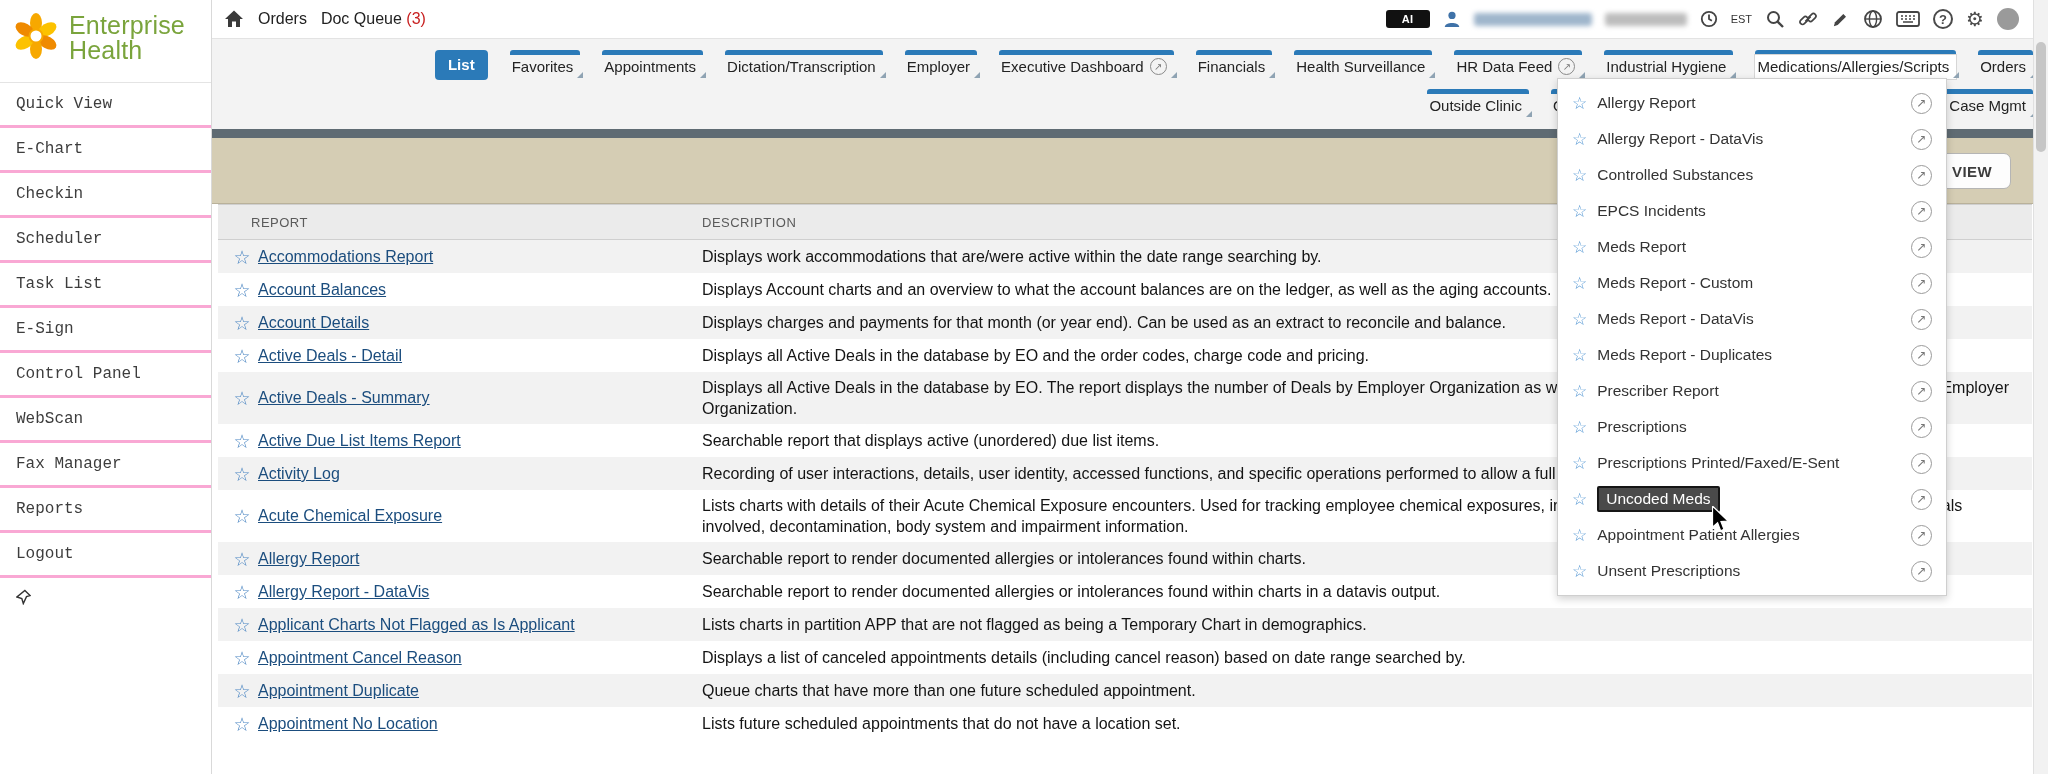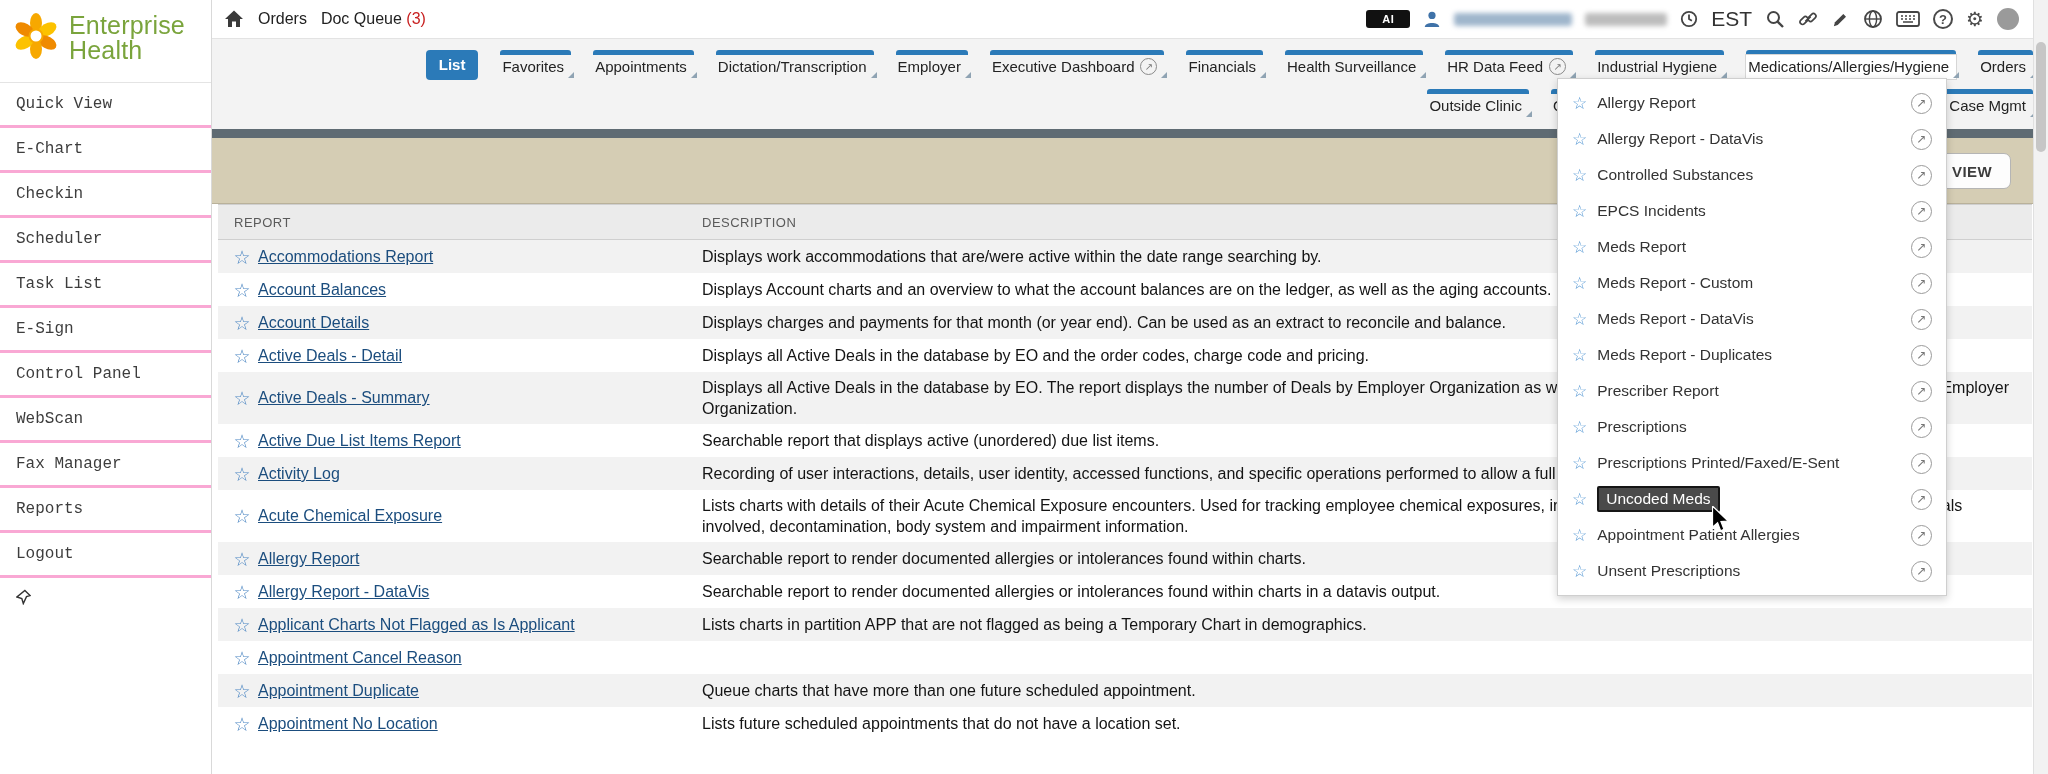--- a/index.html
+++ b/index.html
@@ -20,21 +20,21 @@
   #topbar { position:absolute; left:210px; top:0; right:15px; height:38px; background:#fff;
     display:flex; align-items:center; padding:0 14px; gap:14px; }
   .crumb { font-size:16px; color:#222; cursor:pointer; }
   .red { color:#c82121; }
   #topbar-right { margin-left:auto; display:flex; align-items:center; gap:13px; }
   #ai-badge { background:#111; color:#fff; font-weight:bold; font-size:11px; padding:3px 16px;
     border-radius:3px; letter-spacing:.5px; }
   .redact { height:13px; border-radius:3px; filter:blur(2.5px); }
   #redact-1 { width:118px; background:#9fb6cc; }
   #redact-2 { width:82px; background:#bdbdbd; }
-  #tz { font-size:21px; color:#333;text-align:center; }
+  #tz { font-size:11px; color:#333;text-align:center; }
   .tb-icon { display:inline-flex; align-items:center; justify-content:center; cursor:pointer; }
   .circle-icon { width:20px; height:20px; border:2px solid #4a4a4a; border-radius:50%;
     font-size:13px; font-weight:bold; color:#4a4a4a; display:inline-flex; align-items:center; justify-content:center; }
   .gear { font-size:20px; color:#4a4a4a; font-family:"DejaVu Sans",sans-serif; line-height:1; }
   .avatar-dot { width:22px; height:22px; border-radius:50%; background:#9a9a9a; }
 
   
   #tabstrip { position:absolute; left:210px; top:38px; right:15px; height:91px; background:#f3f3f3;
     border-top:1px solid #e3e3e3; padding:11px 0 0 10px; }
   .tabrow { display:flex; align-items:flex-start; gap:22px; margin-bottom:9px;justify-content:flex-end; }
@@ -58,21 +58,21 @@
     border-bottom:1px solid #b9b19a; }
   #viewbtn { position:absolute; right:22px; top:15px; height:36px; padding:0 18px; background:#fdfdfd;
     border:1px solid #b5b5b5; border-radius:7px; font-size:15px; font-weight:bold; color:#3d3d3d;
     letter-spacing:.4px; cursor:pointer; font-family:inherit; }
 
   
   #table { position:absolute; left:218px; top:204px; right:16px; bottom:0; }
   #table-head { display:flex; height:36px; align-items:center; background:#ebebeb;
     border-top:1px solid #cfcfcf; border-bottom:1px solid #cfcfcf; }
   .hcell { font-size:13px; color:#5a5a5a; letter-spacing:.5px; }
-  .h1 { width:472px; padding-left:16px; }
+  .h1 { width:472px; padding-left:33px; }
   .h2 { flex:1; padding-left:12px; }
   .trow { display:flex; min-height:33px; align-items:center; }
   .trow:nth-child(odd) { background:#f2f2f2; }
   .tcell.c1 { width:472px; display:flex; align-items:center; padding-left:8px; }
   .star { width:32px; font-size:19px; color:#4a85c2; text-align:center; cursor:pointer;
     font-family:"DejaVu Sans",sans-serif; }
   .rlink { font-size:16px; color:#1b4d7e; text-decoration:underline; cursor:pointer; }
   .tcell.c2 { flex:1; font-size:16px; color:#141414; padding:5px 16px 5px 12px; line-height:1.32; }
 
   
@@ -266,21 +266,21 @@
         </div>
         <div class="tab">
           <div class="bar"></div>
           <div class="lab">
             <span>Industrial Hygiene</span>
           </div>
         </div>
         <div class="tab open">
           <div class="bar"></div>
           <div class="lab">
-            <span>Medications/Allergies/Hygiene</span>
+            <span>Medications/Allergies/Scripts</span>
           </div>
         </div>
         <div class="tab">
           <div class="bar"></div>
           <div class="lab">
             <span>Orders</span>
           </div>
         </div>
       </div>
     <div class="tabrow" id="tabrow-2">
@@ -409,20 +409,21 @@
             <span class="star">☆</span>
             <a class="rlink">Applicant Charts Not Flagged as Is Applicant</a>
           </div>
           <div class="tcell c2">Lists charts in partition APP that are not flagged as being a Temporary Chart in demographics.</div>
         </div>
         <div class="trow">
           <div class="tcell c1">
             <span class="star">☆</span>
             <a class="rlink">Appointment Cancel Reason</a>
           </div>
+          <div class="tcell c2">Displays a list of canceled appointments details (including cancel reason) based on date range searched by.</div>
         </div>
         <div class="trow">
           <div class="tcell c1">
             <span class="star">☆</span>
             <a class="rlink">Appointment Duplicate</a>
           </div>
           <div class="tcell c2">Queue charts that have more than one future scheduled appointment.</div>
         </div>
         <div class="trow">
           <div class="tcell c1">

